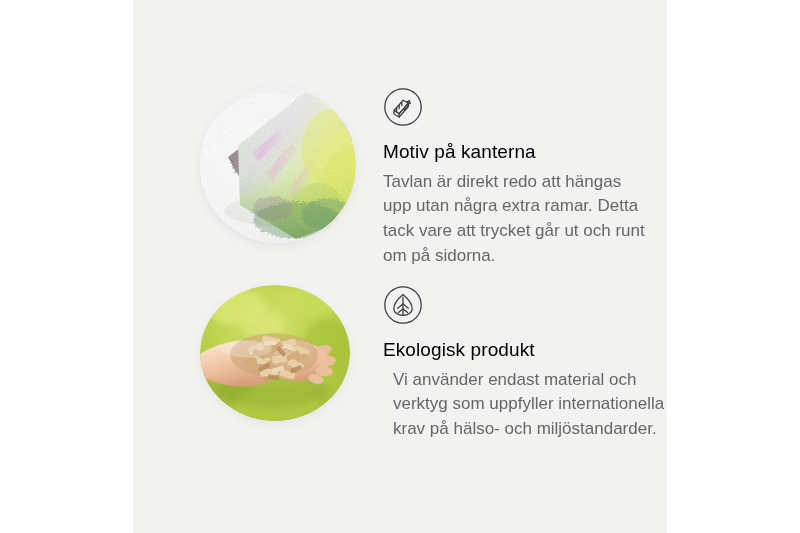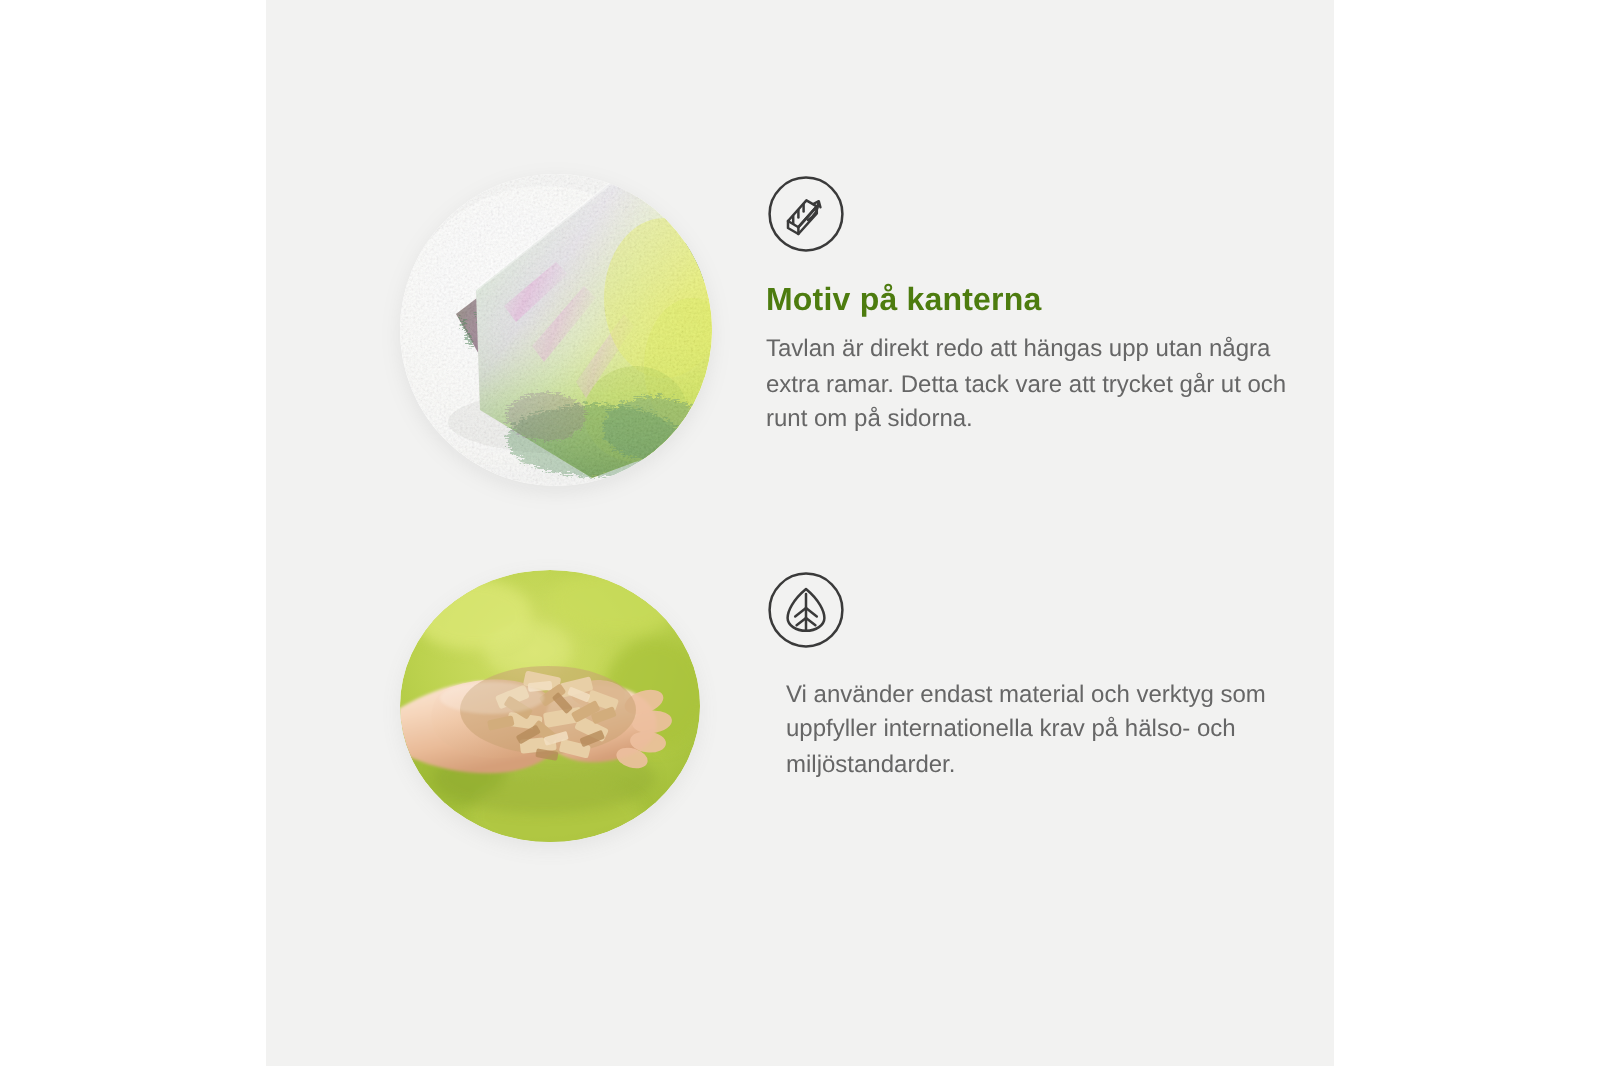--- a/index.html
+++ b/index.html
@@ -73,29 +73,29 @@
     width: 280px;
   }
   .icon-wrap {
     width: 40px;
     height: 40px;
     margin-bottom: 14px;
   }
   .icon-wrap svg { display: block; width: 40px; height: 40px; }
 
   .feature-title {
-    font-size: 16px;
-    font-weight: 700;
-    color: #4d7c0f;
+    font-size: 19px;
+    font-weight: 400;
+    color: #000000;
     letter-spacing: 0.1px;
     margin: 0 0 6px 0;
     line-height: 1.2;
   }
   .feature-body {
-    font-size: 12px;
+    font-size: 17px;
     font-weight: 400;
     color: #666666;
     line-height: 1.45;
     margin: 0;
     width: 268px;
   }
   .feature-b .feature-body { width: 278px; margin-left: 10px; }
 </style>
 </head>
 <body>
@@ -352,18 +352,19 @@
 
               <path d="M20 12.0 L20 30.4"></path>
 
               <path d="M20 19.0 L14.6 23.2"></path>
               <path d="M20 19.0 L25.4 23.2"></path>
               <path d="M20 24.0 L15.3 27.6"></path>
               <path d="M20 24.0 L24.7 27.6"></path>
             </g>
           </svg>
         </div>
+        <h2 class="feature-title">Ekologisk produkt</h2>
         <p class="feature-body">Vi använder endast material och verktyg som uppfyller internationella krav på hälso- och miljöstandarder.</p>
       </div>
     </div>
 
   </div>
 </div>
 
 </body></html>

